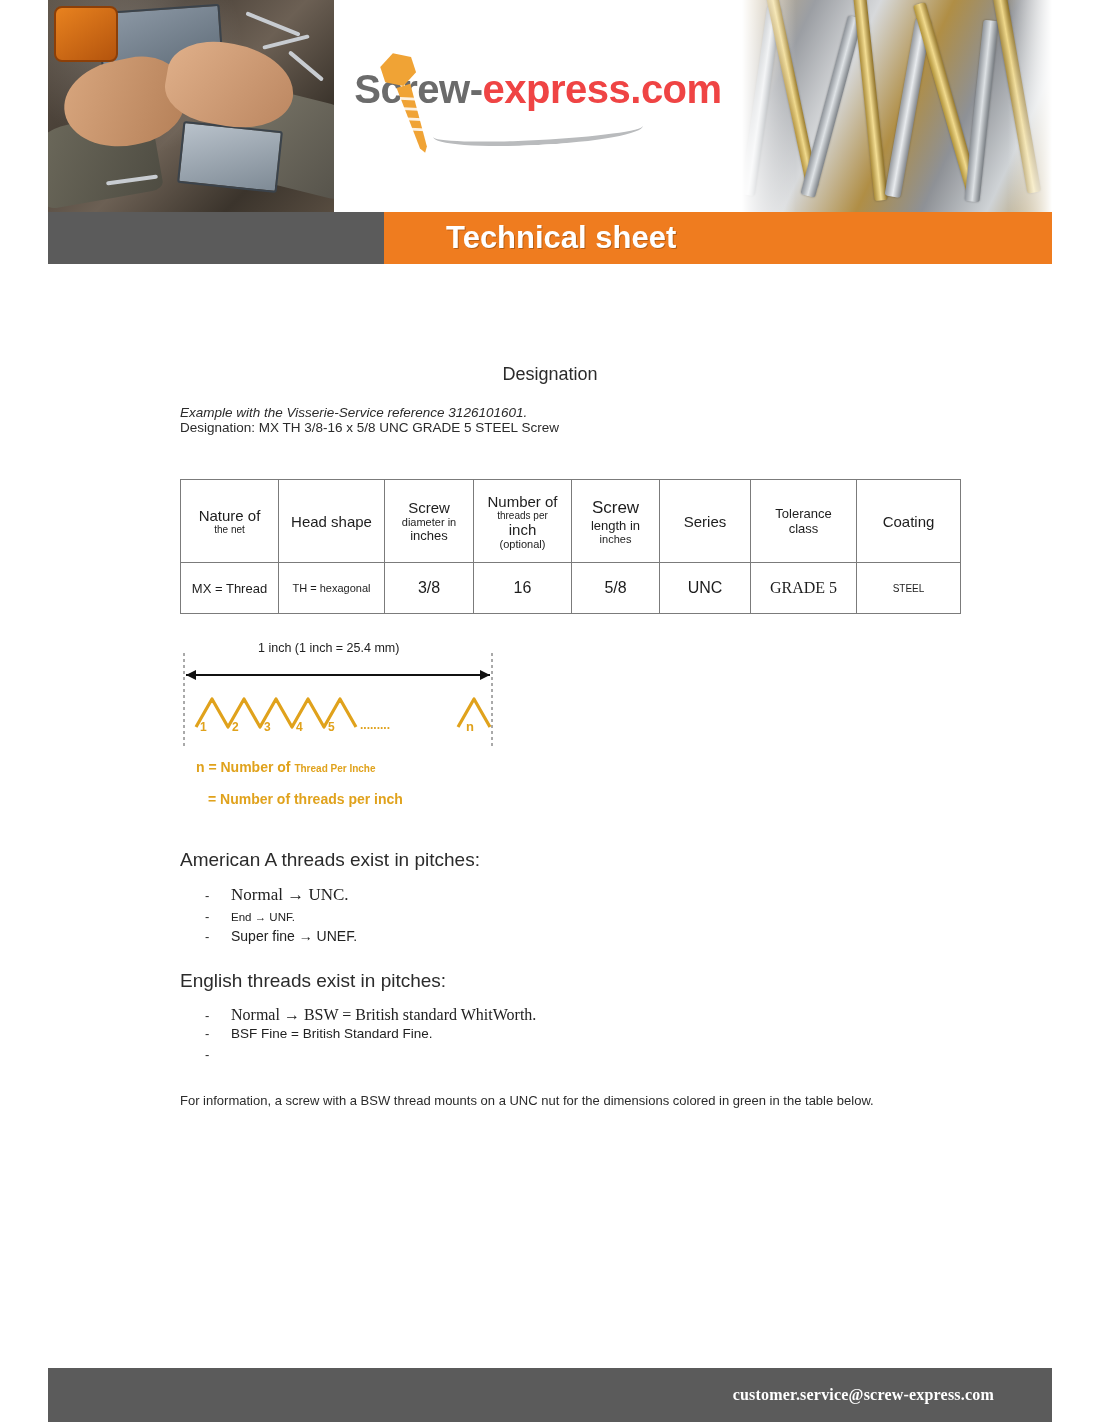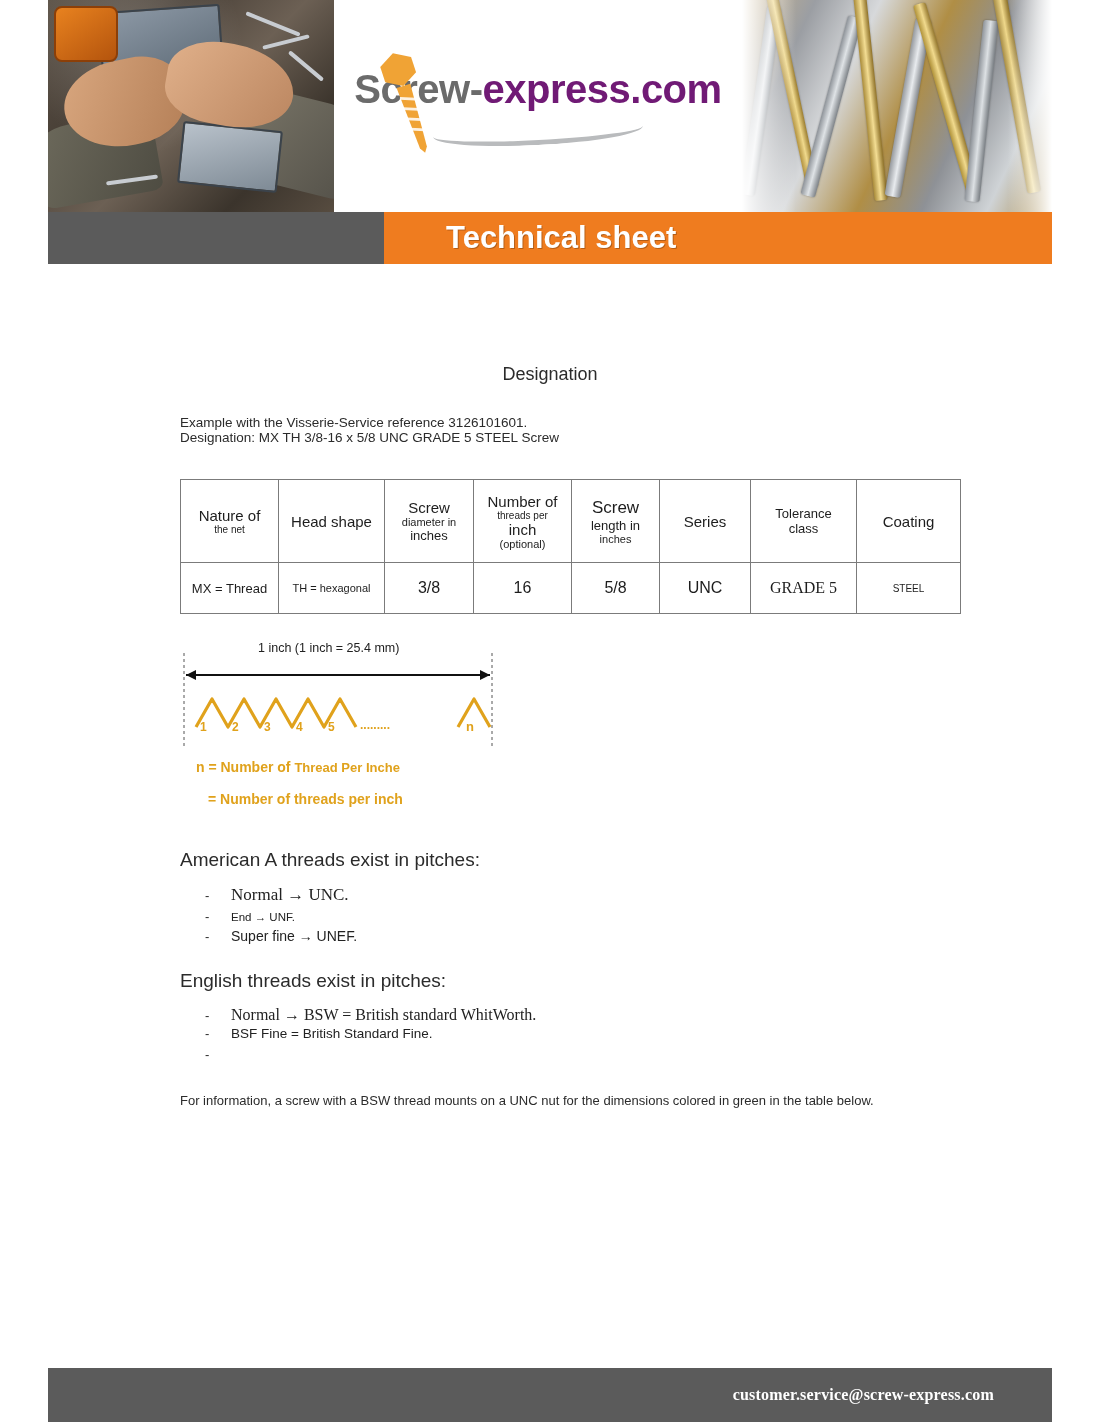--- a/index.html
+++ b/index.html
@@ -113,21 +113,21 @@
     align-items: center;
     justify-content: center;
   }
   .logo-text {
     font-size: 40px;
     font-weight: bold;
     color: #6b6b6b;
     letter-spacing: -0.5px;
     white-space: nowrap;
   }
-  .logo-text .accent { color: #701a75; }
+  .logo-text .accent { color: #ef4444; }
   .logo-swoosh {
     width: 210px; height: 22px;
     margin-top: 6px;
     border-bottom: 5px solid #b9bbbd;
     border-radius: 0 0 50% 50%;
     transform: rotate(-3deg);
   }
   .logo-screw-icon {
     position: absolute;
     left: 48px; top: 48px;
@@ -171,21 +171,21 @@
     font-size: 18px;
     color: #2b2b2b;
     margin-top: 100px;
   }
   .para {
     font-size: 13.5px;
     color: #2b2b2b;
     margin: 0;
     padding: 0 0 0 180px;
   }
-  .p-example { margin-top: 30px; }
+  .p-example { margin-top: 20px; font-style: italic; }
   .p-designation { }
 
   
   table.desig {
     position: absolute;
     left: 180px;
     top: 215px;
     width: 740px;
     border-collapse: collapse;
     table-layout: fixed;
@@ -432,21 +432,21 @@
         <text x="84" y="82" font-size="12" font-weight="bold" fill="#e0a21c" font-family="Liberation Sans, sans-serif">3</text>
         <text x="116" y="82" font-size="12" font-weight="bold" fill="#e0a21c" font-family="Liberation Sans, sans-serif">4</text>
         <text x="148" y="82" font-size="12" font-weight="bold" fill="#e0a21c" font-family="Liberation Sans, sans-serif">5</text>
         <text x="180" y="80" font-size="12" font-weight="bold" fill="#e0a21c" font-family="Liberation Sans, sans-serif">.........</text>
         <text x="286" y="82" font-size="13" font-weight="bold" fill="#e0a21c" font-family="Liberation Sans, sans-serif">n</text>
       </svg>
       <div style="position:absolute; left:78px; top:-8px; font-size:12.5px; color:#222;">1 inch (1 inch = 25.4 mm)</div>
     </div>
 
     <div class="diag-caption">
-      <span>n = Number of </span><span style="font-size:13px;">Thread Per Inche</span>
+      <span>n = Number of </span><span style="font-size:10px;">Thread Per Inche</span>
     </div>
     <div class="diag-caption2">= Number of threads per inch</div>
 
     <div class="lists">
 
       <div class="ltitle">American A threads exist in pitches:</div>
 
       <div style="height:14px"></div>
       <div class="bullet-row">
         <span class="dash">-</span>

